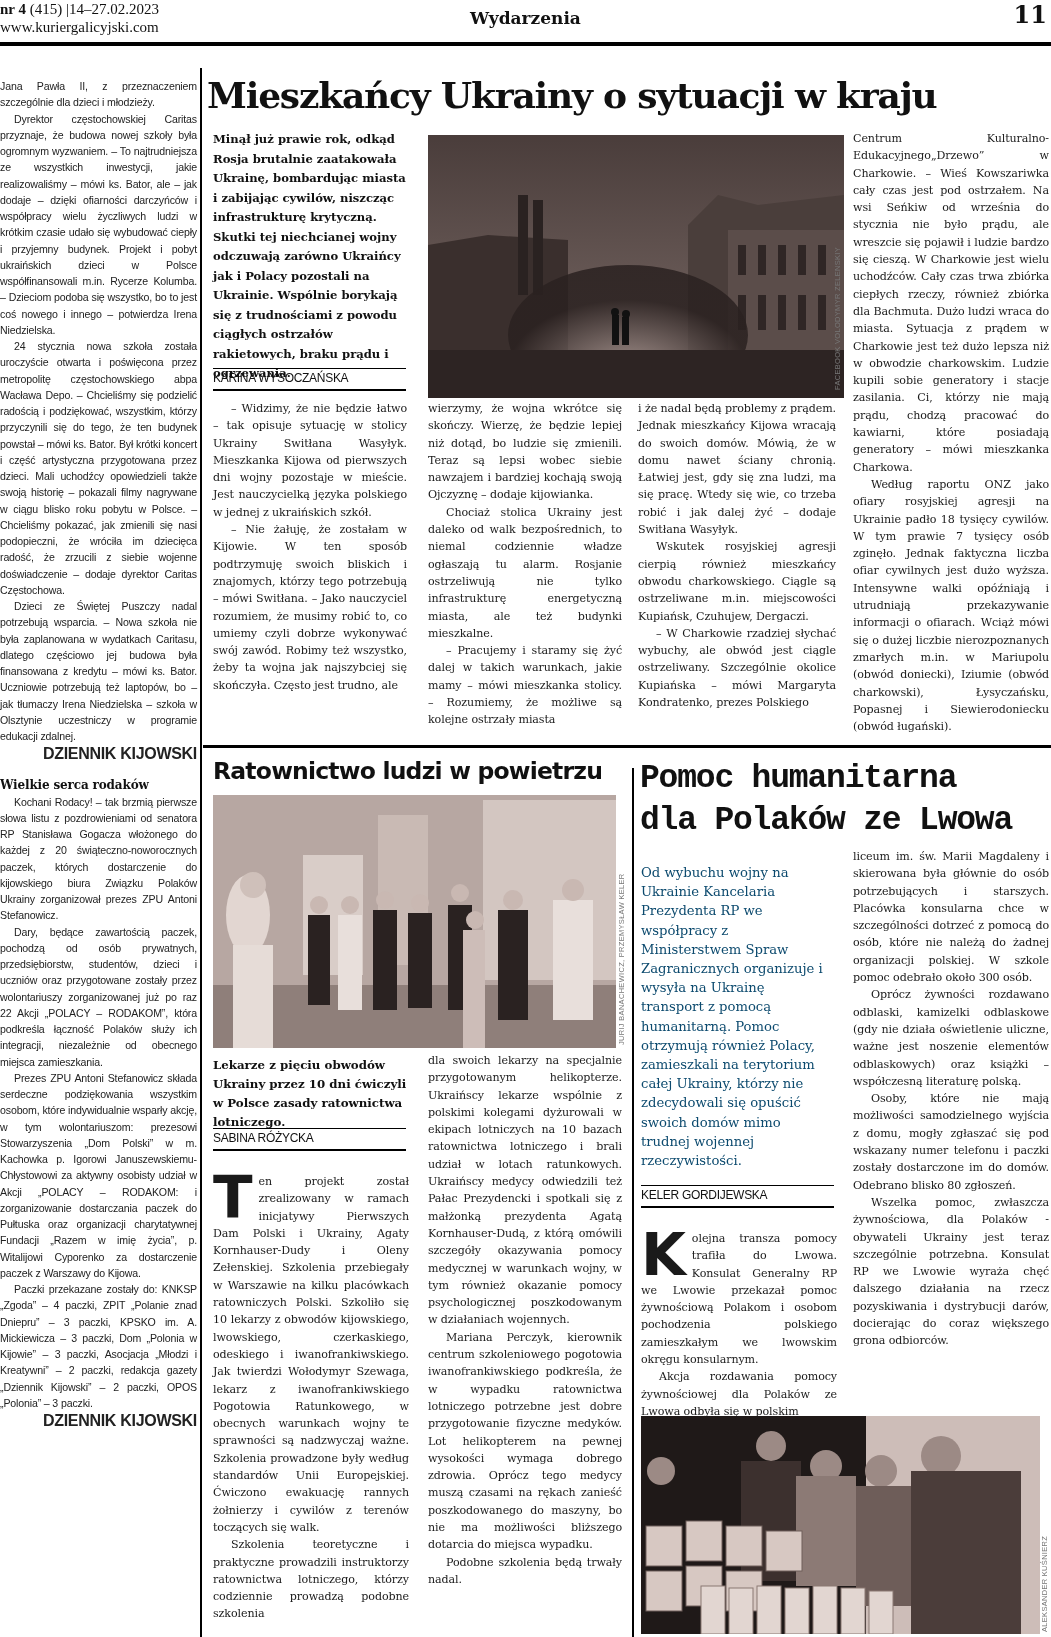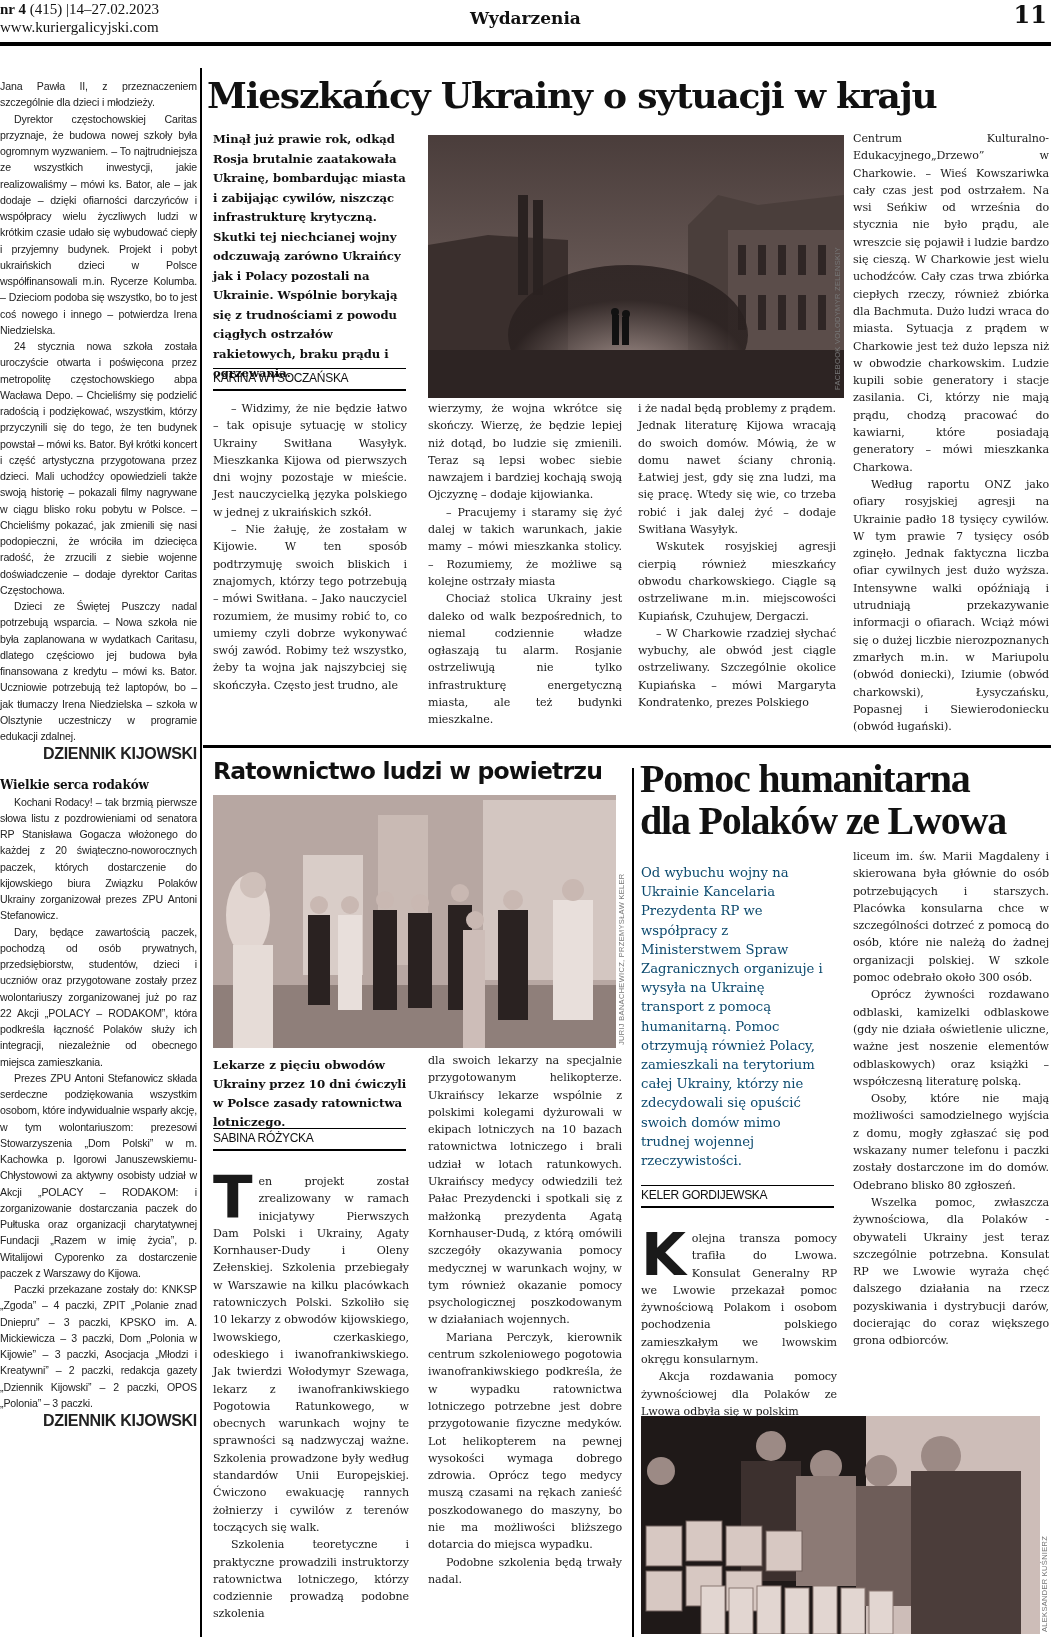--- a/index.html
+++ b/index.html
@@ -22,21 +22,21 @@
   .headline1 { left: 207px; top: 70px; font-family: "DejaVu Serif", serif; font-weight: bold; font-size: 36px; letter-spacing: -1.2px; line-height: 50px; white-space: nowrap; }
   .lead { font-family: "DejaVu Serif", serif; font-weight: bold; font-size: 11.6px; line-height: 19.5px; color: #111; }
   .byline { font-family: "Liberation Sans", sans-serif; font-size: 12px; letter-spacing: -0.3px; border-top: 1.5px solid #000; border-bottom: 2.5px solid #000; padding: 2px 0 4px 0; color: #111; }
   .col { font-family: "DejaVu Serif", serif; font-size: 11.1px; line-height: 17.3px; text-align: justify; color: #1a1a1a; letter-spacing: -0.1px; }
   .col p { margin: 0; text-indent: 18px; }
   .col p.noind { text-indent: 0; }
   .photo { overflow: hidden; }
   .credit { writing-mode: vertical-rl; transform: rotate(180deg); font-family: "Liberation Sans", sans-serif; font-size: 7.5px; color: #777; letter-spacing: 0.3px; white-space: nowrap; }
   .hrule { height: 3px; background: #000; }
   .headline2 { font-family: "DejaVu Sans", sans-serif; font-weight: bold; font-size: 23.5px; letter-spacing: -0.8px; white-space: nowrap; }
-  .headline3 { font-family: Liberation Serif, serif; font-weight: bold; font-size: 40px; letter-spacing: -1.2px; line-height: 42px; }
+  .headline3 { font-family: Liberation Mono, monospace; font-weight: bold; font-size: 33px; letter-spacing: -1.2px; line-height: 42px; }
   .caption-bold { font-family: "DejaVu Serif", serif; font-weight: bold; font-size: 11.8px; line-height: 19px; }
   .lead-light { font-family: "DejaVu Serif", serif; font-size: 13.2px; line-height: 19.2px; color: #0c4a6e; }
   .dropcap { float: left; font-family: "DejaVu Sans", sans-serif; font-weight: bold; font-size: 58px; line-height: 46px; margin: 2px 6px 0 0; }
 </style>
 </head>
 <body>
 
 <div class="abs hdr-left">
   <div><b>nr 4</b><span> (415) |14–27.02.2023</span></div>
   <div>www.kuriergalicyjski.com</div>
@@ -105,25 +105,25 @@
   </svg>
 </div>
 <div class="abs credit" style="left:833px; top:250px; height:140px;">FACEBOOK VOLODYMYR ZELENSKIY</div>
 
 <div class="abs col" style="left:213px; top:400px; width:194px;">
   <p>– Widzimy, że nie będzie łatwo – tak opisuje sytuację w stolicy Ukrainy Switłana Wasyłyk. Mieszkanka Kijowa od pierwszych dni wojny pozostaje w mieście. Jest nauczycielką języka polskiego w jednej z ukraińskich szkół.</p>
   <p>– Nie żałuję, że zostałam w Kijowie. W ten sposób podtrzymuję swoich bliskich i znajomych, którzy tego potrzebują – mówi Switłana. – Jako nauczyciel rozumiem, że musimy robić to, co umiemy czyli dobrze wykonywać swój zawód. Robimy też wszystko, żeby ta wojna jak najszybciej się skończyła. Często jest trudno, ale</p>
 </div>
 <div class="abs col" style="left:428px; top:400px; width:194px;">
   <p class="noind">wierzymy, że wojna wkrótce się skończy. Wierzę, że będzie lepiej niż dotąd, bo ludzie się zmienili. Teraz są lepsi wobec siebie nawzajem i bardziej kochają swoją Ojczyznę – dodaje kijowianka.</p>
+  <p>Chociaż stolica Ukrainy jest daleko od walk bezpośrednich, to niemal codziennie władze ogłaszają tu alarm. Rosjanie ostrzeliwują nie tylko infrastrukturę energetyczną miasta, ale też budynki mieszkalne.</p>
   <p>– Pracujemy i staramy się żyć dalej w takich warunkach, jakie mamy – mówi mieszkanka stolicy. – Rozumiemy, że możliwe są kolejne ostrzały miasta</p>
-  <p>Chociaż stolica Ukrainy jest daleko od walk bezpośrednich, to niemal codziennie władze ogłaszają tu alarm. Rosjanie ostrzeliwują nie tylko infrastrukturę energetyczną miasta, ale też budynki mieszkalne.</p>
 </div>
 <div class="abs col" style="left:638px; top:400px; width:198px;">
-  <p class="noind">i że nadal będą problemy z prądem. Jednak literaturę Kijowa wracają do swoich domów. Mówią, że w domu nawet ściany chronią. Łatwiej jest, gdy się zna ludzi, ma się pracę. Wtedy się wie, co trzeba robić i jak dalej żyć – dodaje Switłana Wasyłyk.</p>
+  <p class="noind">i że nadal będą problemy z prądem. Jednak mieszkańcy Kijowa wracają do swoich domów. Mówią, że w domu nawet ściany chronią. Łatwiej jest, gdy się zna ludzi, ma się pracę. Wtedy się wie, co trzeba robić i jak dalej żyć – dodaje Switłana Wasyłyk.</p>
   <p>Wskutek rosyjskiej agresji cierpią również mieszkańcy obwodu charkowskiego. Ciągle są ostrzeliwane m.in. miejscowości Kupiańsk, Czuhujew, Dergaczi.</p>
   <p>– W Charkowie rzadziej słychać wybuchy, ale obwód jest ciągle ostrzeliwany. Szczególnie okolice Kupiańska – mówi Margaryta Kondratenko, prezes Polskiego</p>
 </div>
 <div class="abs col" style="left:853px; top:130px; width:196px;">
   <p class="noind">Centrum Kulturalno-Edukacyjnego„Drzewo” w Charkowie. – Wieś Kowszariwka cały czas jest pod ostrzałem. Na wsi Seńkiw od września do stycznia nie było prądu, ale wreszcie się pojawił i ludzie bardzo się cieszą. W Charkowie jest wielu uchodźców. Cały czas trwa zbiórka ciepłych rzeczy, również zbiórka dla Bachmuta. Dużo ludzi wraca do miasta. Sytuacja z prądem w Charkowie jest też dużo lepsza niż w obwodzie charkowskim. Ludzie kupili sobie generatory i stacje zasilania. Ci, którzy nie mają prądu, chodzą pracować do kawiarni, które posiadają generatory – mówi mieszkanka Charkowa.</p>
   <p>Według raportu ONZ jako ofiary rosyjskiej agresji na Ukrainie padło 18 tysięcy cywilów. W tym prawie 7 tysięcy osób zginęło. Jednak faktyczna liczba ofiar cywilnych jest dużo wyższa. Intensywne walki opóźniają i utrudniają przekazywanie informacji o ofiarach. Wciąż mówi się o dużej liczbie nierozpoznanych zmarłych m.in. w Mariupolu (obwód doniecki), Iziumie (obwód charkowski), Łysyczańsku, Popasnej i Siewierodoniecku (obwód ługański).</p>
 </div>
 
 <div class="abs hrule" style="left:203px; top:745px; width:848px;"></div>
 

